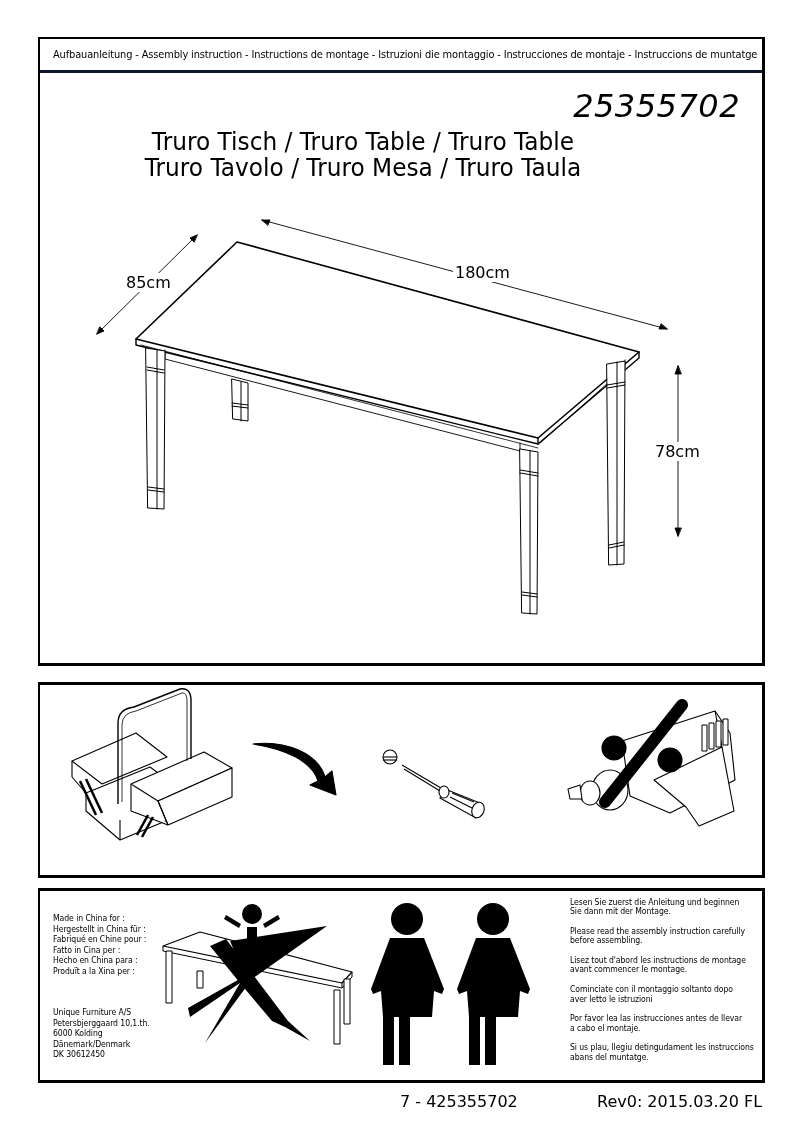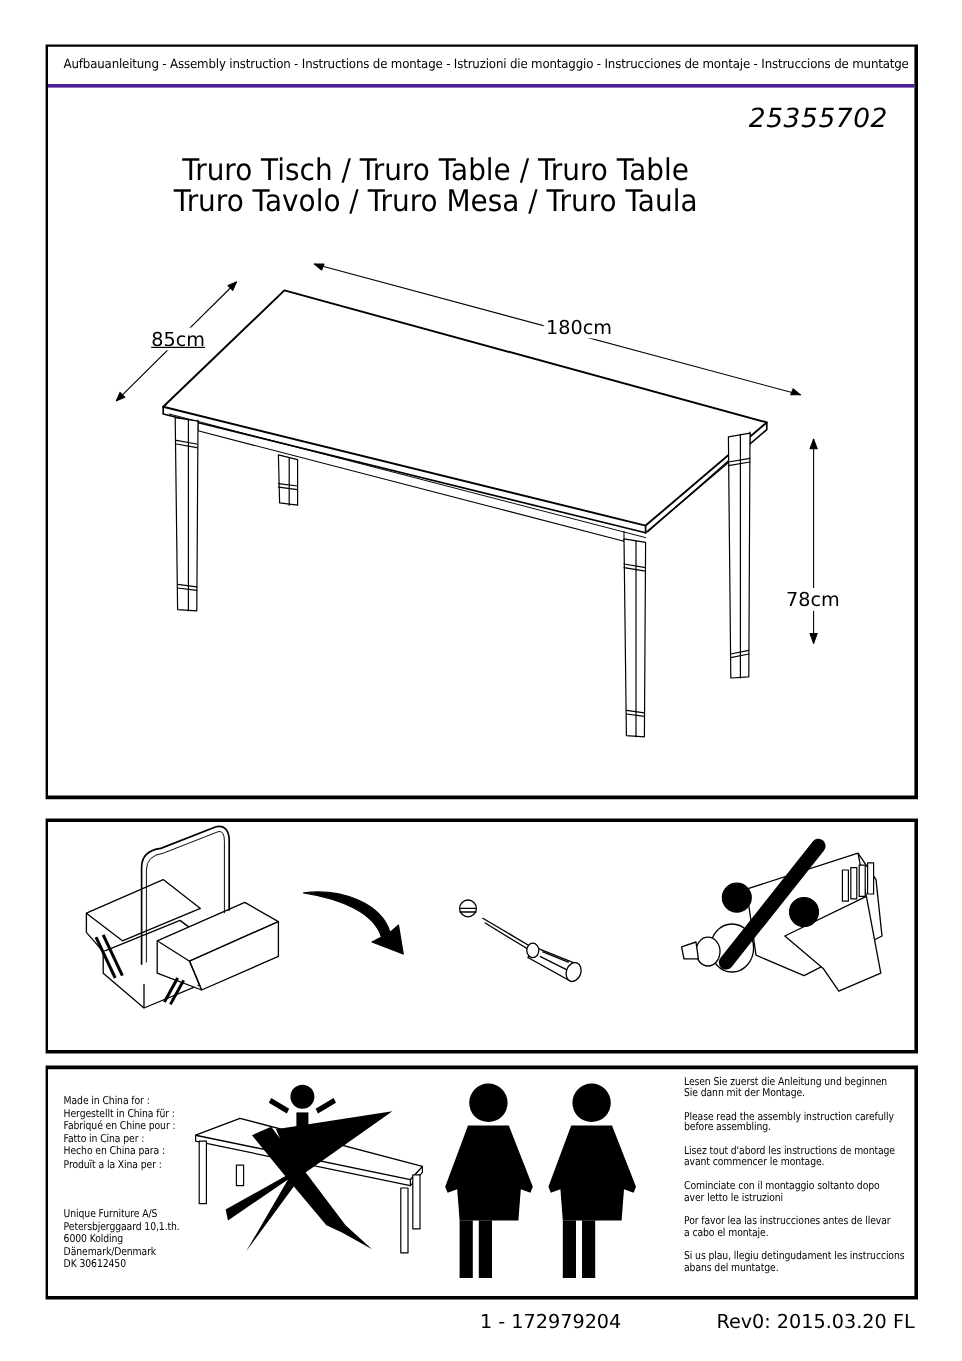--- a/index.html
+++ b/index.html
@@ -1,32 +1,32 @@
 <!DOCTYPE html>
 <html><head>
   <meta charset="utf-8">
   <style>
     * { box-sizing: border-box; margin: 0; padding: 0; }
     html, body { width: 802px; height: 1134px; background: #ffffff; overflow: hidden; }
     body { position: relative; font-family: "DejaVu Sans", sans-serif; color: #000; }
 
     .panel { position: absolute; border: 2px solid #000; background: #fff; }
     #frame-top { left: 38px; top: 37px; width: 727px; height: 629px; border-width: 2px 3px 3px 2px; }
-    #header-strip { position: absolute; left: 0; top: 0; right: 0; height: 34px; border-bottom: 3px solid #4c1d95; }
+    #header-strip { position: absolute; left: 0; top: 0; right: 0; height: 34px; border-bottom: 3px solid #0f172a; }
     #header-text { position: absolute; left: 13px; top: 9px; font-size: 10.6px; letter-spacing: -0.15px; white-space: nowrap; transform: scaleX(0.93); transform-origin: left center; }
 
-    #article-no { position: absolute; right: 22px; top: 48px; font-size: 22px; font-style: italic; letter-spacing: 0.5px; }
+    #article-no { position: absolute; right: 22px; top: 48px; font-size: 32px; font-style: italic; letter-spacing: 0.5px; }
     .title-line { position: absolute; left: 0; width: 100%; text-align: center; font-size: 25px; white-space: nowrap; transform: scaleX(0.93); }
     #title-1 { top: 88px; left: -38px; }
     #title-2 { top: 114px; left: -38px; }
 
     .dim { position: absolute; font-size: 16px; white-space: nowrap; background: #fff; padding: 0 2px; }
-    #dim-width { left: 84px; top: 234px; text-decoration: underline; }
+    #dim-width { left: 84px; top: 234px; }
     #dim-length { left: 413px; top: 224px; }
-    #dim-height { left: 613px; top: 403px; margin-top: 48px; }
+    #dim-height { left: 613px; top: 403px; }
 
     #table-svg { position: absolute; left: 0; top: 0; }
 
     #frame-tools { left: 38px; top: 682px; width: 727px; height: 196px; border-width: 3px 3px 3px 2px; }
     #tools-svg { position: absolute; left: 0; top: 0; }
 
     #frame-bottom { left: 38px; top: 888px; width: 727px; height: 195px; border-width: 3px 3px 3px 2px; }
     #bottom-svg { position: absolute; left: 0; top: 0; }
     .small-text { position: absolute; font-size: 9px; line-height: 10.5px; white-space: nowrap; transform: scaleX(0.86); transform-origin: left top; letter-spacing: -0.1px; }
     #made-in { left: 13px; top: 22px; }
@@ -251,14 +251,14 @@
       <span>Por favor lea las instrucciones antes de llevar</span>
       <span>a cabo el montaje.</span>
     </div>
     <div class="note">
       <span>Si us plau, llegiu detingudament les instruccions</span>
       <span>abans del muntatge.</span>
     </div>
   </div>
 </div>
 
-<div id="footer-code">1 - 172979204</div>
+<div id="footer-code">7 - 425355702</div>
 <div id="footer-rev">Rev0: 2015.03.20 FL</div>
 
 </body></html>

